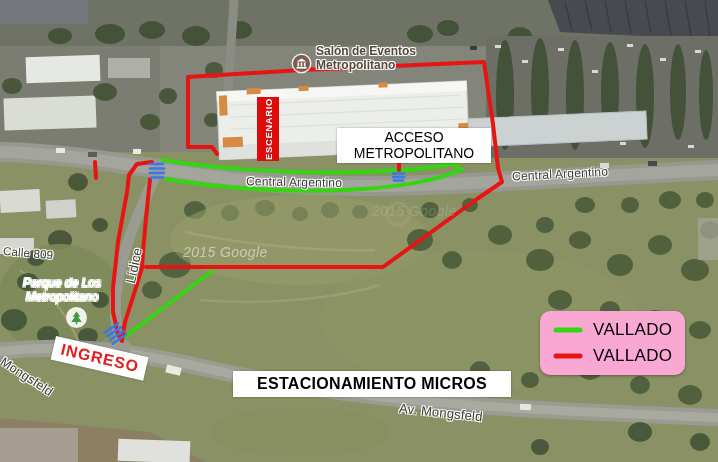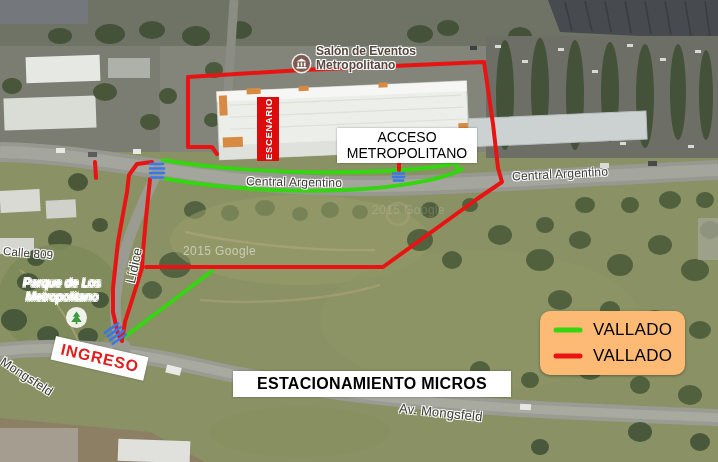--- a/index.html
+++ b/index.html
@@ -25,45 +25,45 @@
   .park-label{
     position:absolute;color:#ffffff;font-size:12px;font-style:italic;font-weight:400;
     line-height:1.2;text-align:center;width:96px;
     text-shadow:-1px -1px 0 rgba(255,255,255,.9),1px -1px 0 rgba(255,255,255,.9),
                 -1px 1px 0 rgba(255,255,255,.9),1px 1px 0 rgba(255,255,255,.9);
   }
   .whitebox{
     position:absolute;background:#fff;color:#000;text-align:center;
     box-shadow:0 0 2px rgba(0,0,0,.35);
   }
-  .acceso{left:337px;top:128px;width:124px;padding:2px 8px;font-size:14px;line-height:1.12;}
+  .acceso{left:337px;top:128px;width:124px;padding:2px 15px;font-size:14px;line-height:1.12;}
   .estacionamiento{left:233px;top:371px;padding:4px 24px;font-size:16px;font-weight:700;letter-spacing:.3px;white-space:nowrap;}
   .ingreso{
     left:56px;top:336px;padding:3px 8px;font-size:16px;font-weight:700;letter-spacing:.8px;
     transform:rotate(13deg);transform-origin:left top;white-space:nowrap;
   }
   .escenario{
     position:absolute;left:236px;top:118px;width:64px;height:22px;
     display:flex;align-items:center;justify-content:center;
     transform:rotate(-90deg);font-size:9.5px;font-weight:700;letter-spacing:.6px;
   }
   .salon{position:absolute;left:293px;top:44px;display:flex;gap:6px;align-items:flex-end;}
   .salon .icon{width:17px;height:17px;border-radius:50%;background:#7d5b50;
     display:flex;align-items:center;justify-content:center;margin-top:3px;
     box-shadow:0 0 0 1.5px rgba(255,255,255,.85);}
   .tree-badge{position:absolute;left:66px;top:307px;width:21px;height:21px;border-radius:50%;
     background:rgba(255,255,255,.88);display:flex;align-items:center;justify-content:center;}
   .legend{
-    position:absolute;left:540px;top:311px;background:#fdba74;border-radius:10px;
+    position:absolute;left:540px;top:311px;background:#f9a8d4;border-radius:10px;
     padding:9px 13px;display:flex;flex-direction:column;gap:6px;
     box-shadow:0 1px 3px rgba(0,0,0,.35);
   }
   .legend .row{display:flex;align-items:center;gap:10px;}
   .legend .row span{font-size:17px;color:#000;letter-spacing:.3px;}
-  .watermark{position:absolute;color:rgba(255,255,255,.5);font-size:12px;letter-spacing:.4px;white-space:nowrap;}
+  .watermark{position:absolute;color:rgba(255,255,255,.5);font-size:14px;letter-spacing:.4px;white-space:nowrap;font-style:italic;}
   .wm2{opacity:.6}
 </style>
 </head>
 <body>
 
 <div class="stage">
 
   <svg class="layer" width="718" height="462" viewBox="0 0 718 462">
     <rect width="718" height="462" fill="#8a9164"></rect>
 

